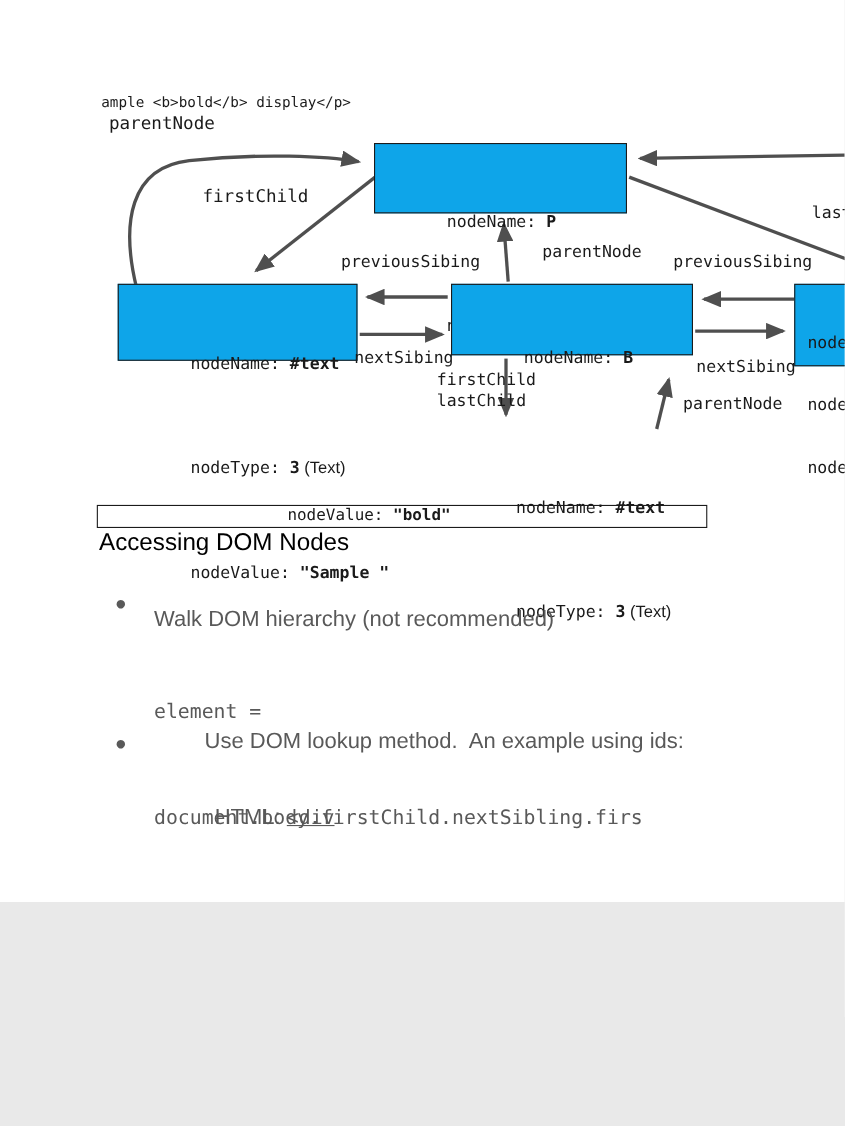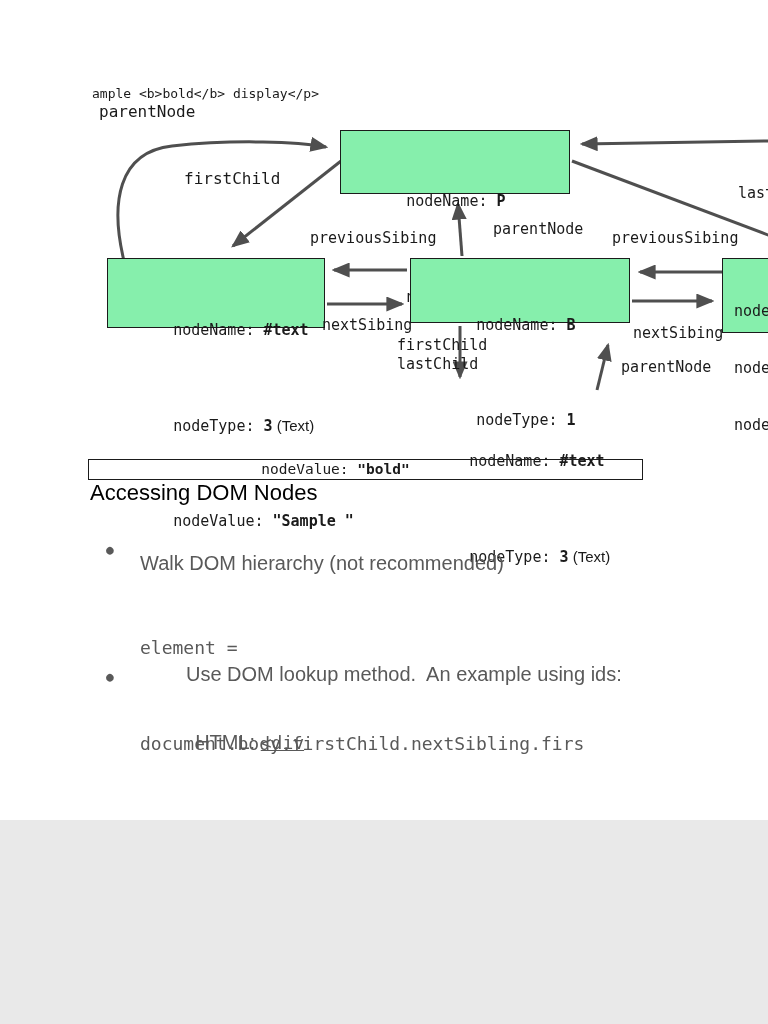--- a/index.html
+++ b/index.html
@@ -1,21 +1,21 @@
 <!DOCTYPE html>
 <html><head>
 <meta charset="utf-8">
 <style>
   html,body{margin:0;padding:0;background:#e9e9e9;}
   .page{position:relative;width:768px;height:820px;background:#ffffff;overflow:hidden;
         font-family:"DejaVu Sans Mono","Liberation Mono",monospace;color:#1a1a1a;}
   .mono{font-family:"DejaVu Sans Mono","Liberation Mono",monospace;}
   .sans{font-family:"Liberation Sans","DejaVu Sans",sans-serif;}
   
-  .nbox{position:absolute;border:1.6px solid #1b1b1b;background:#86efac;
+  .nbox{position:absolute;border:1.6px solid #1b1b1b;background:#0ea5e9;
         font-size:15px;line-height:19px;padding:4px 0 0 11px;white-space:pre;box-sizing:border-box;}
   .nbox b,.ntext b{font-weight:bold;}
   .bl span{white-space:pre;}
   .ntext{position:absolute;font-size:15px;line-height:19px;white-space:pre;}
   
   .lbl{position:absolute;font-size:15px;color:#1a1a1a;white-space:pre;}
   .snippet{position:absolute;left:92px;top:86px;font-size:13px;letter-spacing:0;}
   .pnode-top{position:absolute;left:99px;top:102px;font-size:16px;}
   
   .boldbox{position:absolute;left:88px;top:459px;width:555px;height:21px;border:1.4px solid #1b1b1b;
@@ -77,23 +77,20 @@
     </div>
     <div class="bl">
       <span>nodeValue: </span><b>"Sample "</b>
     </div>
   </div>
 
   <div class="nbox" style="left:410px;top:258px;width:220px;height:65px;padding-top:0;">
     <div class="bl">
       <span>nodeName: </span><b>B</b>
     </div>
-    <div class="bl">
-      <span>nodeType: </span><b>1</b>
-    </div>
   </div>
 
   <div class="nbox" style="left:722px;top:258px;width:200px;height:75px;padding-top:5px;">
     <div class="bl"><span>nodeName:</span></div>
     <div class="bl"><span>nodeType:</span></div>
     <div class="bl"><span>nodeValue:</span></div>
   </div>
 
   <div class="ntext" style="left:415px;top:395px;">
     <div class="bl">

